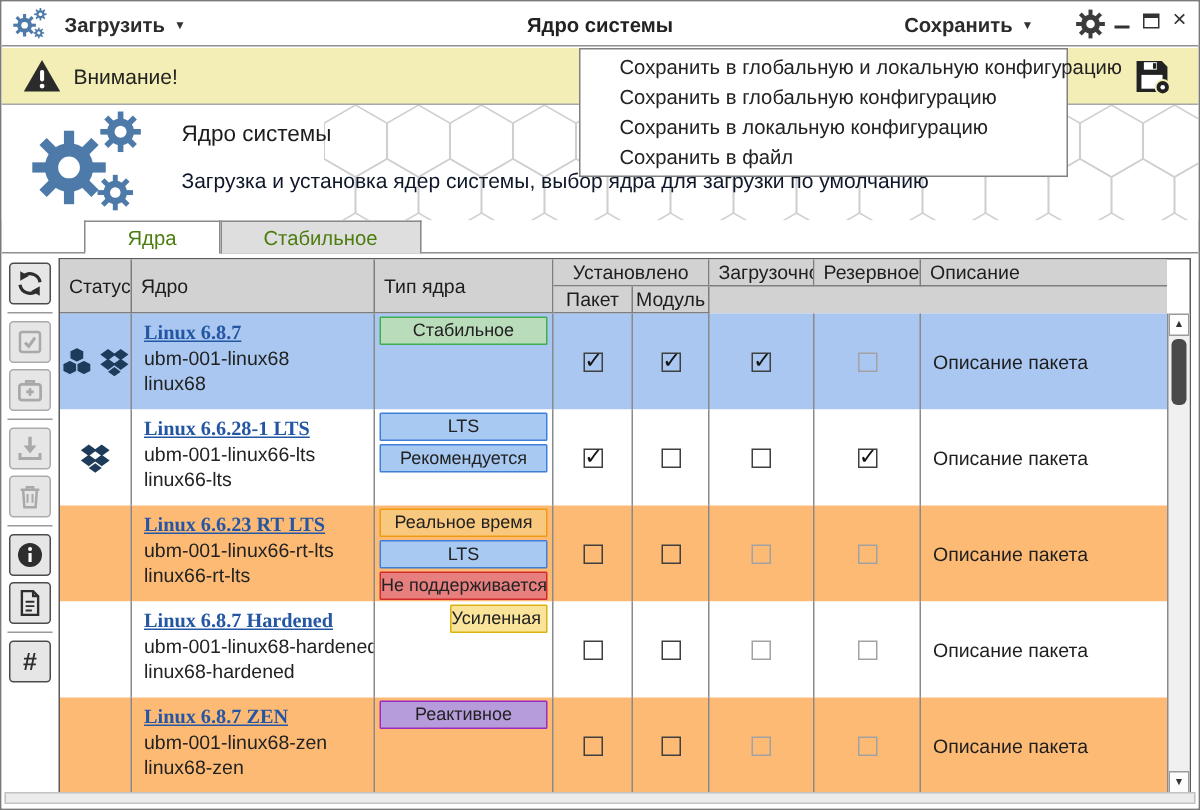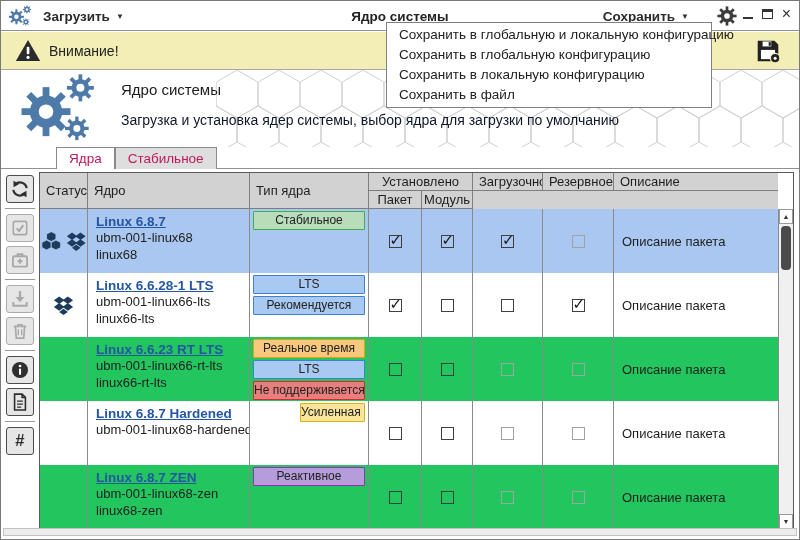--- a/index.html
+++ b/index.html
@@ -20,33 +20,33 @@
   #max-icon { width:11px; height:10px; border:1px solid #333; border-top:3px solid #333; }
   #close-icon { font-size:16px; line-height:14px; color:#333; font-weight:400; }
 
   
   #banner { position:absolute; top:31px; left:0; right:0; height:38px; background:#f2eeb5; border-bottom:1px solid #a8a8a8; }
   #warn-icon { position:absolute; left:14px; top:6px; width:26px; height:26px; }
   #banner-text { position:absolute; left:48px; top:0; height:38px; display:flex; align-items:center; font-size:14px; color:#222; }
   #banner-save-icon { position:absolute; right:18px; top:6px; width:26px; height:26px; }
 
   
-  #save-menu { position:absolute; left:385px; top:21px; width:326px; background:#fff; border:1px solid #818181; z-index:50; padding:2px 2px; }
+  #save-menu { position:absolute; left:385px; top:31px; width:326px; background:#fff; border:1px solid #818181; z-index:50; padding:2px 16px; }
   .menu-item { height:20px; line-height:20px; padding:0 10px; font-size:13.5px; color:#222; white-space:nowrap; cursor:default; }
 
   
   #page-header { position:absolute; top:69px; left:0; right:0; height:77px; background:#fff; overflow:hidden; }
   #hexbg { position:absolute; left:215px; top:0; z-index:0; }
   #big-logo { position:absolute; left:12px; top:2px; width:96px; height:74px; z-index:1; }
   #header-title { position:absolute; left:120px; top:11px; font-size:15px; color:#1c1c1c; z-index:1; }
   #header-subtitle { position:absolute; left:120px; top:42px; font-size:14px; color:#0f172a; z-index:1; white-space:nowrap; }
 
   
   #tabs { position:absolute; top:146px; left:55px; height:22px; display:flex; z-index:2; }
-  .tab { height:22px; padding:0 12px; font-size:13.5px; color:#be185d; display:flex; align-items:center; border:1px solid #8a8a8a; border-bottom:none; background:#dedede; cursor:default; }
+  .tab { height:22px; padding:0 28px; font-size:13.5px; color:#4d7c0f; display:flex; align-items:center; border:1px solid #8a8a8a; border-bottom:none; background:#dedede; cursor:default; }
   .tab.active { background:#fff; position:relative; }
   .tab.active::after { content:""; position:absolute; left:0; right:0; bottom:-1px; height:2px; background:#fff; }
 
   
   #main { position:absolute; top:167px; left:0; right:0; bottom:0; border-top:1px solid #909090; background:#fff; }
 
   
   #sidebar { position:absolute; left:2px; top:3px; width:34px; }
   .sb-btn { width:28px; height:28px; margin:3px 0 4px 3px; background:#e6e6e6; border:1px solid #4c4c4c; border-radius:3px; display:flex; align-items:center; justify-content:center; color:#2e2e2e; cursor:pointer; }
   .sb-btn svg { width:20px; height:20px; }
@@ -56,27 +56,27 @@
   
   #ktable { position:absolute; left:38px; top:3px; width:755px; height:358px; border:1px solid #5a5a5a; background:#fff; }
   #thead { display:grid; grid-template-columns:48px 162px 119px 53px 51px 70px 71px 164px; grid-template-rows:18px 18px; width:738px; background:#d2d2d2; }
   .th { font-size:13px; color:#1e1e1e; border-right:1px solid #7e7e7e; border-bottom:1px solid #7e7e7e; display:flex; align-items:center; padding-left:6px; background:#d2d2d2; overflow:hidden; white-space:nowrap; }
   .th.span2 { grid-row:span 2; }
   .th.center { justify-content:center; padding-left:0; }
   .th.subtop { border-bottom:1px solid #7e7e7e; }
 
   #tbody { position:absolute; left:0; top:36px; width:738px; }
   .row { display:grid; grid-template-columns:48px 162px 119px 53px 51px 70px 71px 164px; height:64px; background:#fff; }
-  .row.alt { background:#22c55e; }
+  .row.alt { background:#fdba74; }
   .row.selected { background:#a9c7f0; }
   .td { border-right:1px solid #8a8a8a; overflow:hidden; position:relative; }
   .td.status { display:flex; align-items:center; justify-content:center; gap:2px; color:#1d3c5c; }
   .td.status svg { width:23px; height:23px; }
   .td.kernel { padding:5px 4px 0 8px; }
-  .kname { font-size:13.5px; font-weight:700; color:#2456a4; text-decoration:underline; cursor:pointer; white-space:nowrap; }
+  .kname { font-size:13.5px; font-weight:700; color:#2456a4; text-decoration:underline; cursor:pointer; white-space:nowrap;font-family:Liberation Serif, serif; }
   .kpkg, .kid { font-size:13px; color:#222; white-space:nowrap; line-height:17px; }
   .td.types { padding:2px 3px; }
   .badge { height:19px; line-height:17px; border:1px solid; border-radius:1px; margin-bottom:2px; font-size:12px; text-align:center; color:#222; overflow:hidden; white-space:nowrap; }
   .badge-green  { background:#b9dcba; border-color:#3fae4e; }
   .badge-blue   { background:#a8c9f1; border-color:#3e7fd8; }
   .badge-orange { background:#f8c87e; border-color:#ef9b12; }
   .badge-red    { background:#e77f7f; border-color:#d42a2a; }
   .badge-yellow { background:#f9e49a; border-color:#d9b30e;margin-left:47px; }
   .badge-purple { background:#b79cdb; border-color:#9d2bbd; }
   .td.check { display:flex; align-items:center; justify-content:center; }
@@ -363,20 +363,21 @@
               <span class="cb disabled"></span>
             </div>
           <div class="td desc" style="border-right:none">Описание пакета</div>
         </div>
 
         <div class="row">
           <div class="td status"></div>
           <div class="td kernel">
             <div class="kname">Linux 6.8.7 Hardened</div>
             <div class="kpkg">ubm-001-linux68-hardened</div>
+            <div class="kid">linux68-hardened</div>
           </div>
           <div class="td types">
             <div class="badge badge-yellow">Усиленная защита</div>
           </div>
           <div class="td check">
               <span class="cb"></span>
             </div>
           <div class="td check">
               <span class="cb"></span>
             </div>

